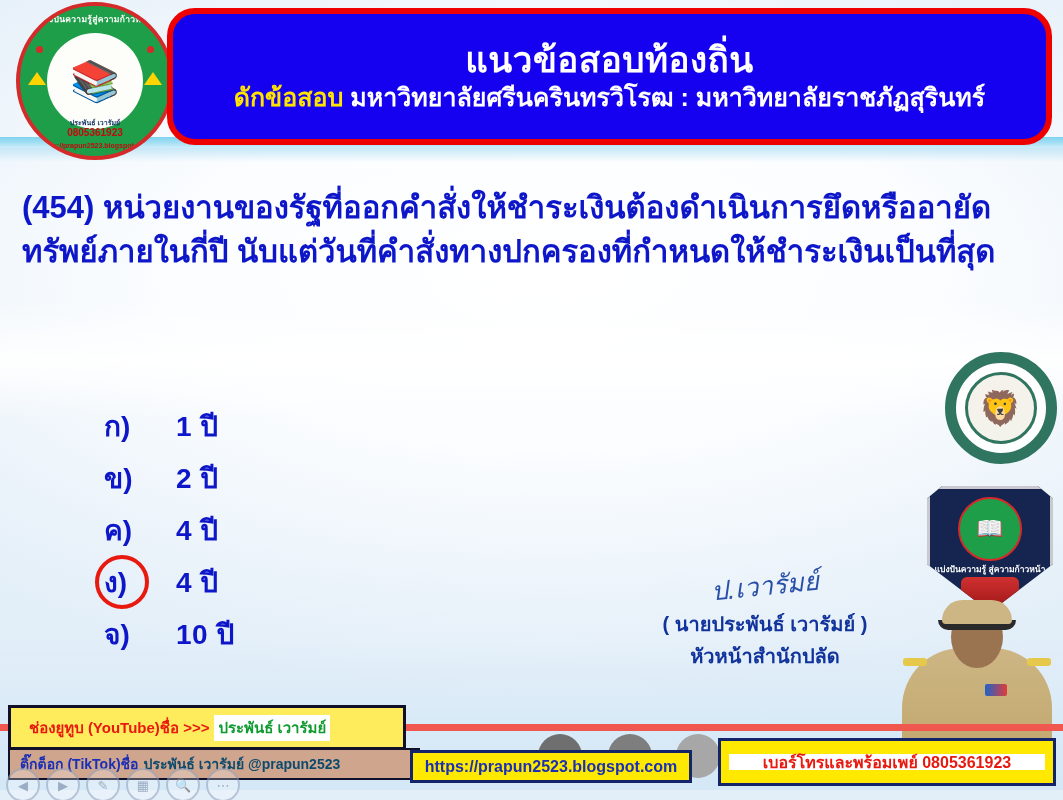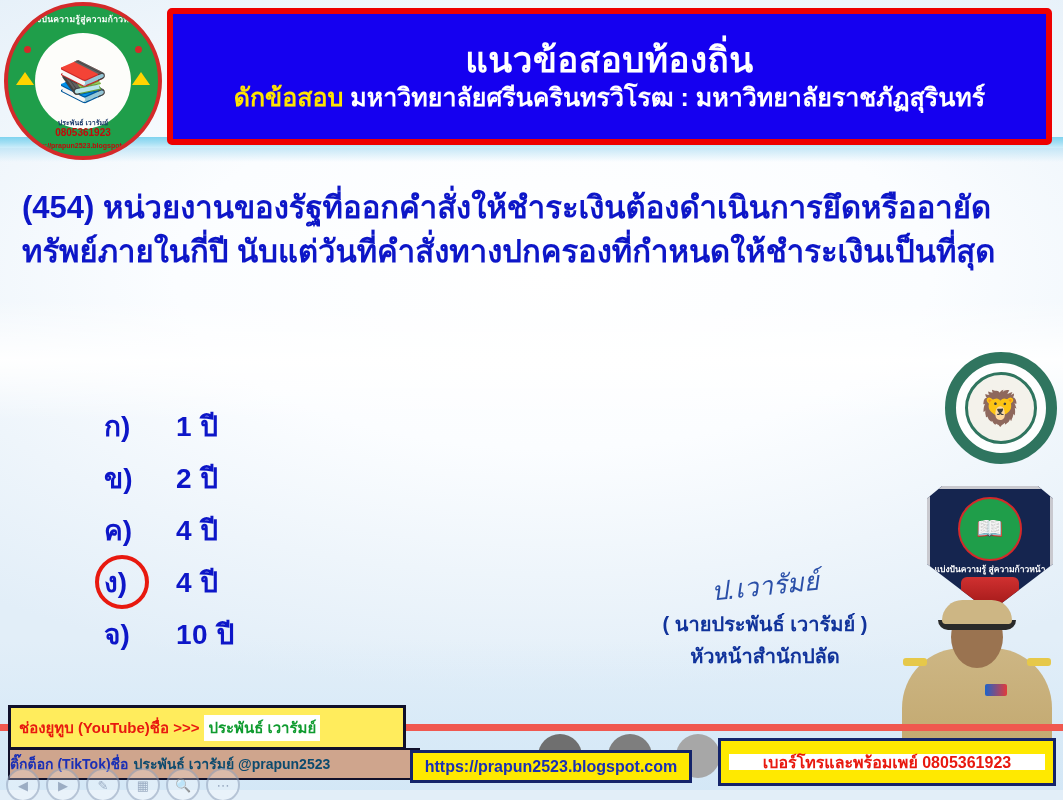--- a/index.html
+++ b/index.html
@@ -36,21 +36,21 @@
     background: linear-gradient(180deg, rgba(190,228,246,.85) 0%, rgba(255,255,255,0) 100%);
   }
 
   
   .header-box {
     position: absolute;
     left: 167px; top: 8px;
     width: 885px; height: 137px;
     background: #1500f0;
     border: 6px solid #ee0000;
-    border-radius: 5px;
+    border-radius: 28px;
     box-sizing: border-box;
     display: flex; flex-direction: column;
     align-items: center; justify-content: center;
     gap: 4px;
   }
   .header-title {
     color: #ffffff;
     font-size: 35px;
     font-weight: bold;
     line-height: 1.1;
@@ -61,21 +61,21 @@
     font-size: 25px;
     font-weight: bold;
     line-height: 1.15;
     white-space: nowrap;
     text-align: center;
   }
   .header-sub .hl { color: #ffe400; }
 
   
   .logo-circle {
-    position: absolute; left: 4px; top: 2px;
+    position: absolute; left: 16px; top: 2px;
     width: 158px; height: 158px;
     border-radius: 50%;
     background: #1f9e4a;
     border: 4px solid #d42a2a;
     box-sizing: border-box;
     overflow: hidden;
   }
   .logo-inner {
     position: absolute; left: 50%; top: 50%;
     transform: translate(-50%,-50%);
@@ -246,34 +246,35 @@
   .gc3 { left: 676px; top: 734px; width: 44px; height: 44px; background:#a7a7a7; }
 
   
   .yt-banner {
     position: absolute; left: 8px; top: 705px;
     width: 398px; height: 45px;
     background: #ffec5c;
     border: 3px solid #10102a;
     box-sizing: border-box;
     display: flex; align-items: center;
-    padding-left: 8px;
+    padding-left: 18px;
     font-size: 15px; font-weight: bold;
     white-space: nowrap;
   }
   .yt-banner .lbl { color: #e8190f; }
   .yt-banner .val { color: #0f9b2f; background:#ffffff; padding: 1px 4px; margin-left: 5px; }
 
   .tt-banner {
     position: absolute; left: 8px; top: 748px;
     width: 412px; height: 32px;
     background: #cfa58d;
     border: 2px solid #10102a;
     box-sizing: border-box;
     display: flex; align-items: center;
+    padding-left: 10px;
     font-size: 14px; font-weight: bold;
     white-space: nowrap;
   }
   .tt-banner .lbl { color: #1a2fb5; }
   .tt-banner .val { color: #0c4a6e; margin-left: 5px; }
 
   .blog-banner {
     position: absolute; left: 410px; top: 750px;
     width: 282px; height: 33px;
     background: #ffe900;

